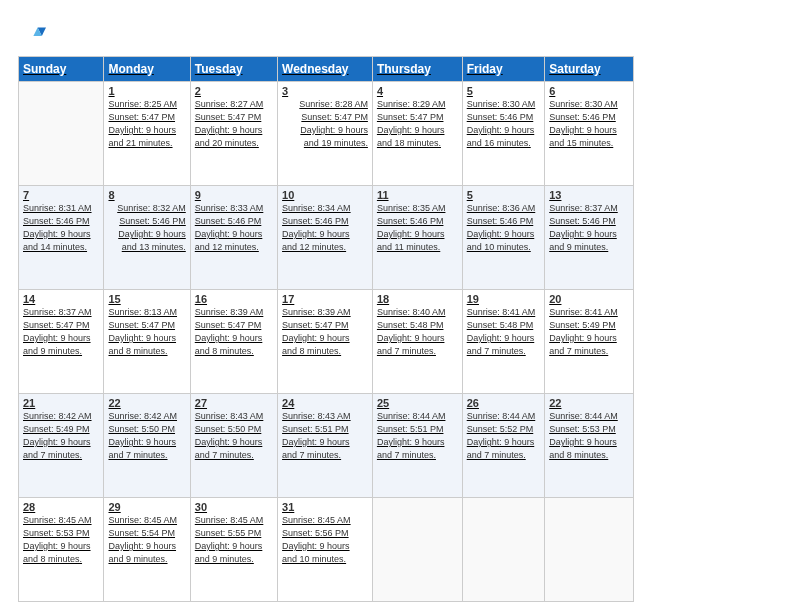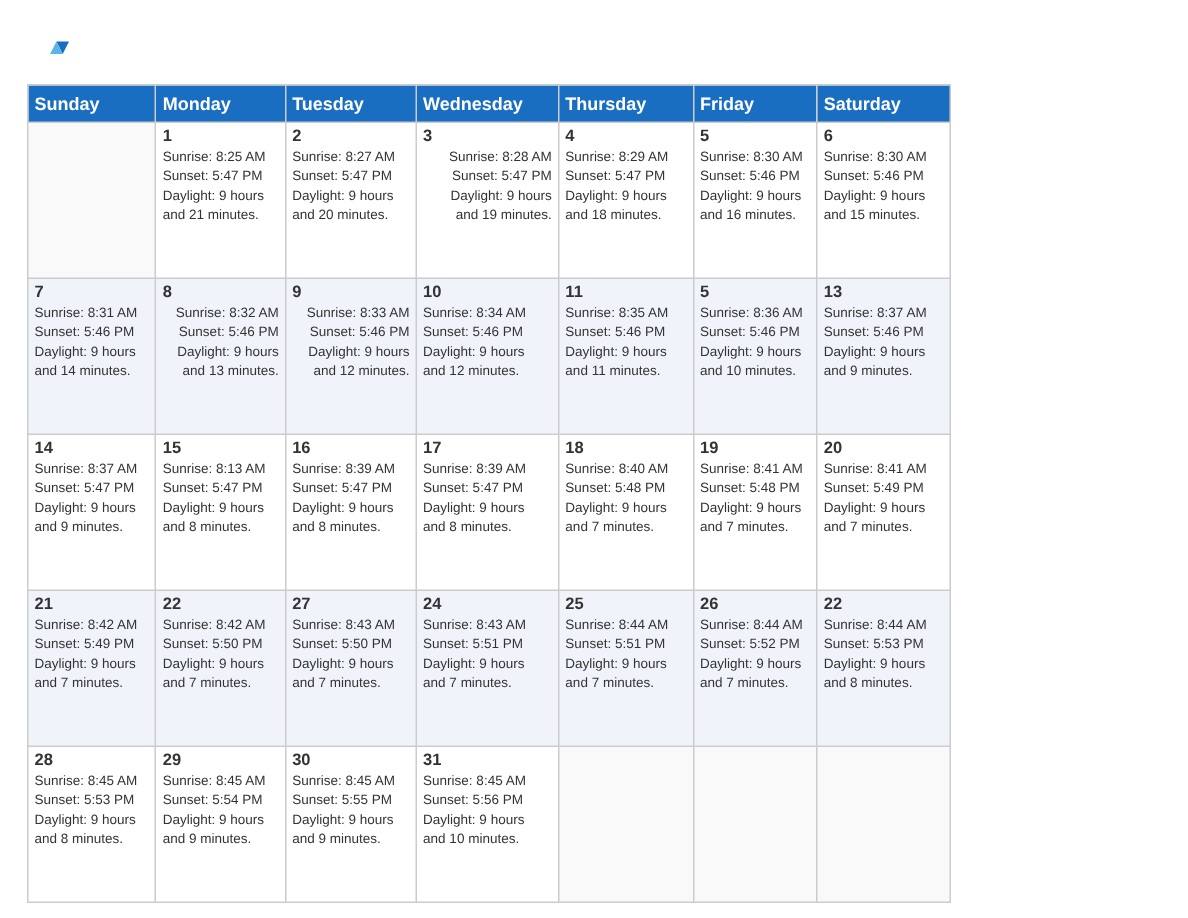--- a/index.html
+++ b/index.html
@@ -9,20 +9,21 @@
       font-family: Arial, sans-serif;
       background: #fff;
       overflow: hidden;
     }
     .page {
       width: 652px;
       height: 612px;
       padding: 18px 18px 10px 18px;
       display: flex;
       flex-direction: column;
+      text-decoration: underline;
     }
     .header {
       display: flex;
       align-items: flex-start;
       justify-content: space-between;
       margin-bottom: 6px;
     }
     .logo {
       display: flex;
       align-items: center;
@@ -187,21 +188,21 @@
           </td>
           <td>
             <span class="day-num">8</span>
             <div class="day-info" style="white-space: pre-line; text-align: right;">Sunrise: 8:32 AM
 Sunset: 5:46 PM
 Daylight: 9 hours
 and 13 minutes.</div>
           </td>
           <td>
             <span class="day-num">9</span>
-            <div class="day-info" style="white-space: pre-line; text-align: right;">Sunrise: 8:33 AM
+            <div class="day-info" style="white-space: pre-line;">Sunrise: 8:33 AM
 Sunset: 5:46 PM
 Daylight: 9 hours
 and 12 minutes.</div>
           </td>
           <td>
             <span class="day-num">10</span>
             <div class="day-info" style="white-space: pre-line;">Sunrise: 8:34 AM
 Sunset: 5:46 PM
 Daylight: 9 hours
 and 12 minutes.</div>

